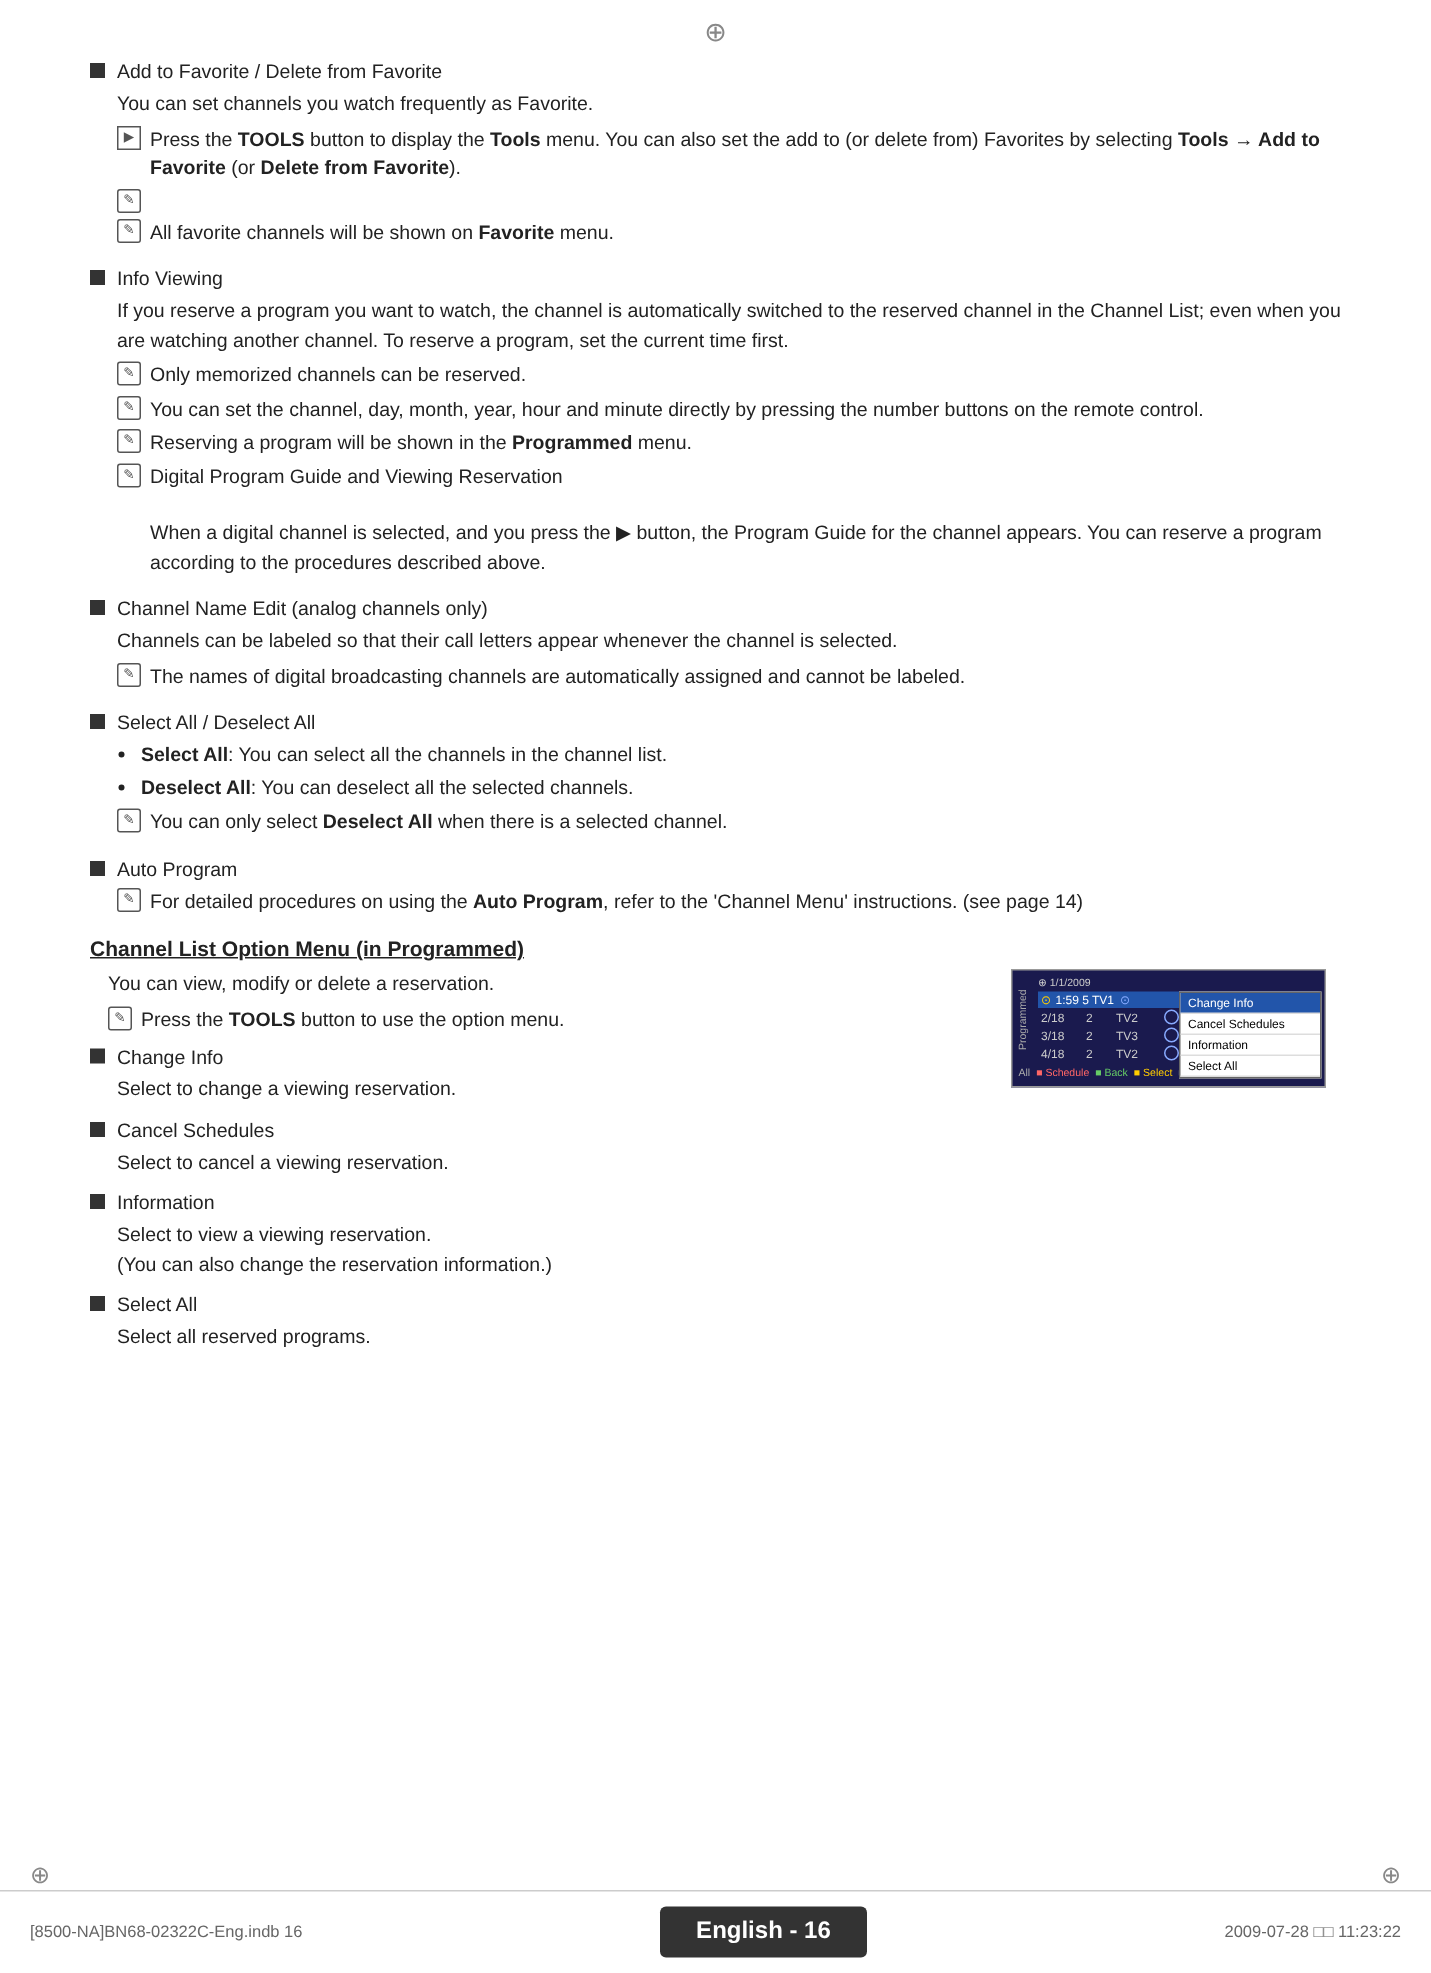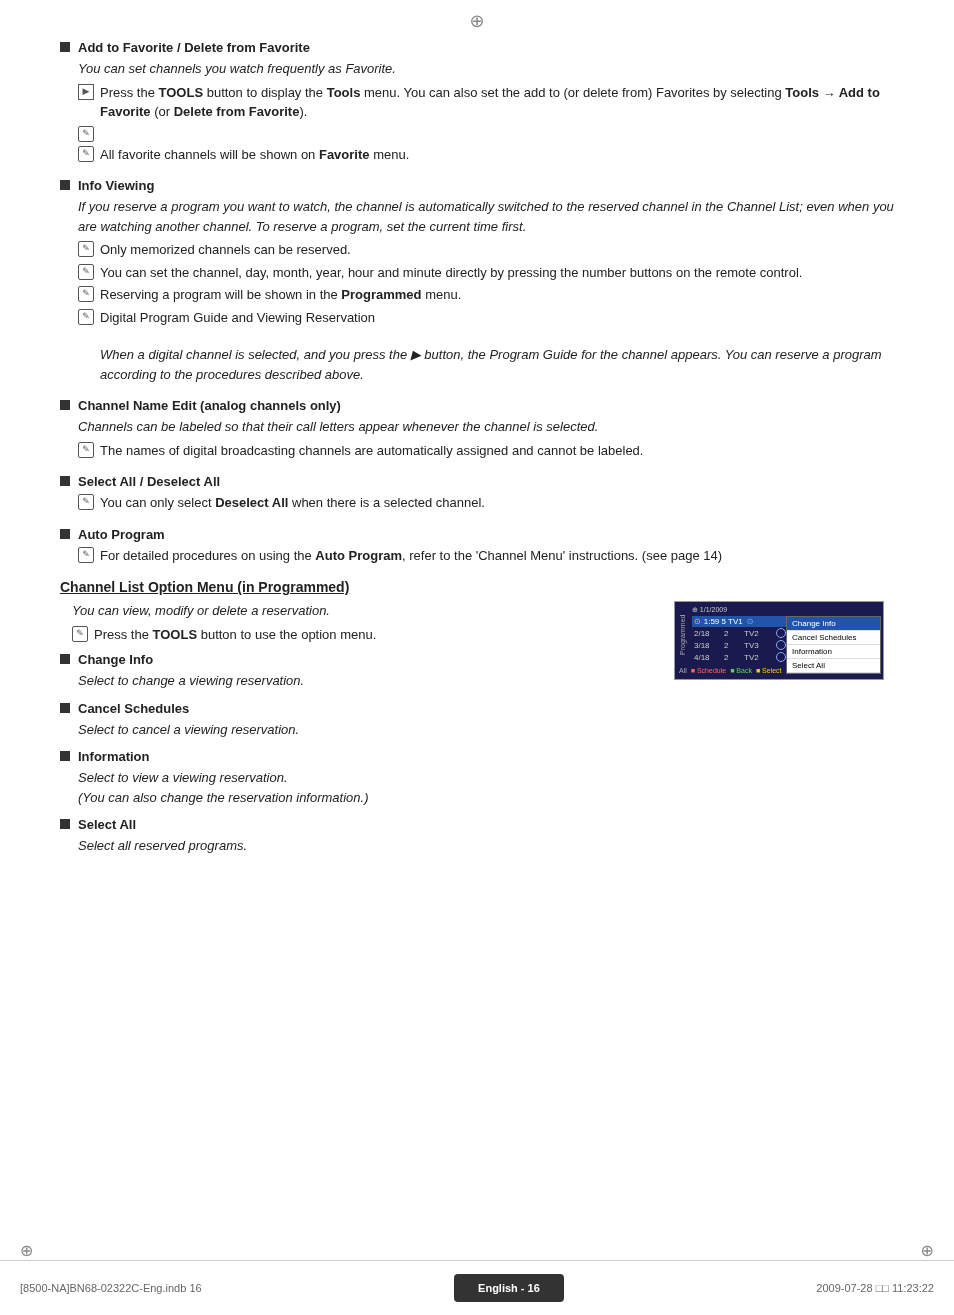--- a/index.html
+++ b/index.html
@@ -60,33 +60,32 @@
     .section-title .bullet {
       display: inline-block;
       width: 10px;
       height: 10px;
       background: #333;
       margin-top: 2px;
       flex-shrink: 0;
     }
 
     .section-title .title-text {
-      font-weight: bold;
+      font-weight: normal;
       font-size: 13px;
     }
 
     .section-body {
       margin-left: 18px;
     }
 
     .section-body p {
       font-size: 13px;
       line-height: 1.5;
       margin-bottom: 4px;
-      font-style: italic;
     }
 
     
     .note-item {
       display: flex;
       align-items: flex-start;
       gap: 6px;
       margin-bottom: 3px;
       font-size: 13px;
       line-height: 1.5;
@@ -274,21 +273,21 @@
 
     .page-footer .footer-left {
       font-size: 11px;
       color: #666;
     }
 
     .page-footer .footer-center {
       background: #333;
       color: #fff;
       padding: 8px 24px;
-      font-size: 11px;
+      font-size: 16px;
       font-weight: bold;
       border-radius: 4px;
     }
 
     .page-footer .footer-right {
       font-size: 11px;
       color: #666;
     }
 
     b { font-weight: bold; }
@@ -361,20 +360,24 @@
       </div>
     </div>
   </div>
 
   <div class="section">
     <div class="section-title">
       <span class="bullet"></span>
       <span class="title-text">Select All / Deselect All</span>
     </div>
     <div class="section-body">
+      <ul class="bullet-list">
+        <li><b>Select All</b>: You can select all the channels in the channel list.</li>
+        <li><b>Deselect All</b>: You can deselect all the selected channels.</li>
+      </ul>
       <div class="note-item">
         <span class="note-icon">✎</span>
         <span>You can only select <b>Deselect All</b> when there is a selected channel.</span>
       </div>
     </div>
   </div>
 
   <div class="section">
     <div class="section-title">
       <span class="bullet"></span>

